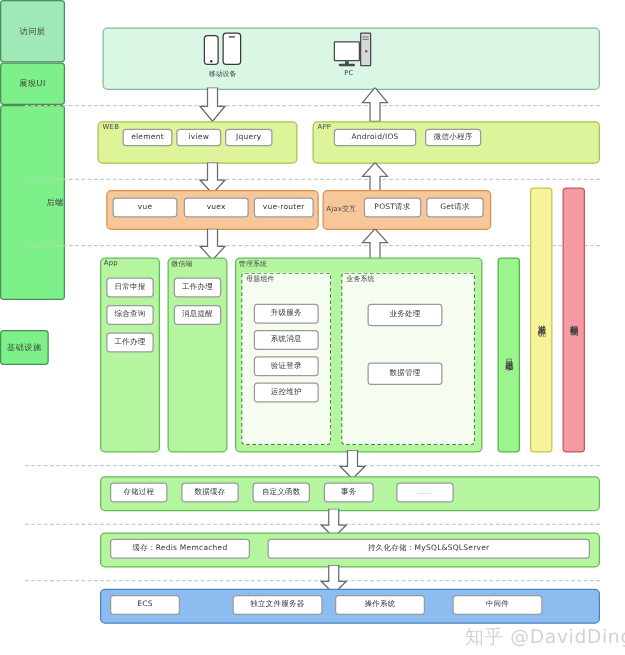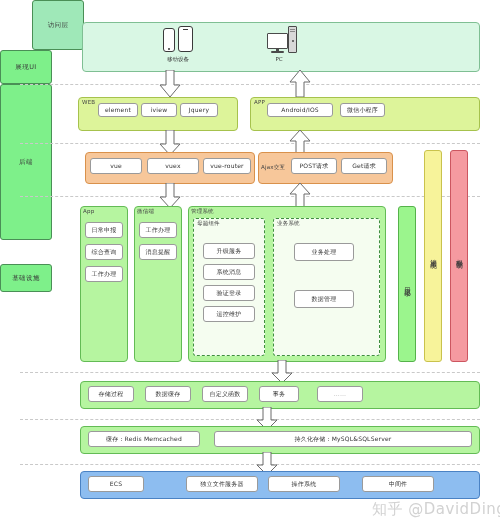--- a/index.html
+++ b/index.html
@@ -106,21 +106,21 @@
     letter-spacing:.5px;
     white-space:nowrap;
     font-family:"DejaVu Sans","Liberation Sans",sans-serif;
   }
 </style>
 </head>
 <body>
 
 <div class="canvas">
 
-  <div class="label-box lbl-mint" style="left:20px;top:22px;width:52px;height:50px;margin-left:32px;">
+  <div class="label-box lbl-mint" style="left:20px;top:22px;width:52px;height:50px;">
     <span>访问层</span>
   </div>
 
   <div class="panel p-mint" style="left:82px;top:22px;width:398px;height:50px;">
   </div>
 
   <div class="phone" style="left:163px;top:28px;width:12px;height:24px;"></div>
   <div class="phone-dot" style="left:168px;top:48px;"></div>
   <div class="phone" style="left:178px;top:26px;width:15px;height:26px;"></div>
   <div class="phone-bar" style="left:183px;top:29px;width:5px;height:1px;"></div>
@@ -186,21 +186,21 @@
 
   <div class="dashline" style="left:20px;top:196px;width:460px;"></div>
 
   <svg class="arrow" style="left:158px;top:183px;" width="24" height="26" viewBox="0 0 24 26">
     <polygon points="8,0 16,0 16,14 22,14 12,25 2,14 8,14" fill="#ffffff" stroke="#6b6b6b" stroke-width="1"></polygon>
   </svg>
   <svg class="arrow" style="left:288px;top:183px;" width="24" height="26" viewBox="0 0 24 26">
     <polygon points="12,0 22,11 16,11 16,25 8,25 8,11 2,11" fill="#ffffff" stroke="#6b6b6b" stroke-width="1"></polygon>
   </svg>
 
-  <div class="label-box lbl-green" style="left:20px;top:206px;width:52px;height:156px;">
+  <div class="label-box lbl-green" style="left:20px;top:206px;width:52px;height:156px;justify-content:flex-end;">
     <span>后端</span>
   </div>
 
   <div class="panel p-green" style="left:80px;top:206px;width:48px;height:156px;">
   </div>
   <div class="grouplabel" style="left:83px;top:208px;">App</div>
   <div class="chip" style="left:85px;top:222px;width:38px;height:16px;">日常申报</div>
   <div class="chip" style="left:85px;top:244px;width:38px;height:16px;">综合查询</div>
   <div class="chip" style="left:85px;top:266px;width:38px;height:16px;">工作办理</div>
 
@@ -260,21 +260,21 @@
   </div>
   <div class="chip" style="left:88px;top:431px;width:112px;height:16px;">缓存：Redis  Memcached</div>
   <div class="chip" style="left:214px;top:431px;width:258px;height:16px;">持久化存储：MySQL&amp;SQLServer</div>
 
   <div class="dashline" style="left:20px;top:464px;width:460px;"></div>
 
   <svg class="arrow" style="left:255px;top:452px;" width="24" height="24" viewBox="0 0 24 24">
     <polygon points="8,0 16,0 16,13 22,13 12,23 2,13 8,13" fill="#ffffff" stroke="#6b6b6b" stroke-width="1"></polygon>
   </svg>
 
-  <div class="label-box lbl-green" style="left:20px;top:471px;width:52px;height:28px;margin-top:24px;">
+  <div class="label-box lbl-green" style="left:20px;top:471px;width:39px;height:28px;margin-top:24px;">
     <span>基础设施</span>
   </div>
   <div class="panel p-blue" style="left:80px;top:471px;width:400px;height:28px;">
   </div>
   <div class="chip" style="left:88px;top:476px;width:56px;height:16px;">ECS</div>
   <div class="chip" style="left:186px;top:476px;width:72px;height:16px;">独立文件服务器</div>
   <div class="chip" style="left:268px;top:476px;width:72px;height:16px;">操作系统</div>
   <div class="chip" style="left:362px;top:476px;width:72px;height:16px;">中间件</div>
 
   <div class="watermark" style="left:372px;top:500px;">知乎 @DavidDing</div>

